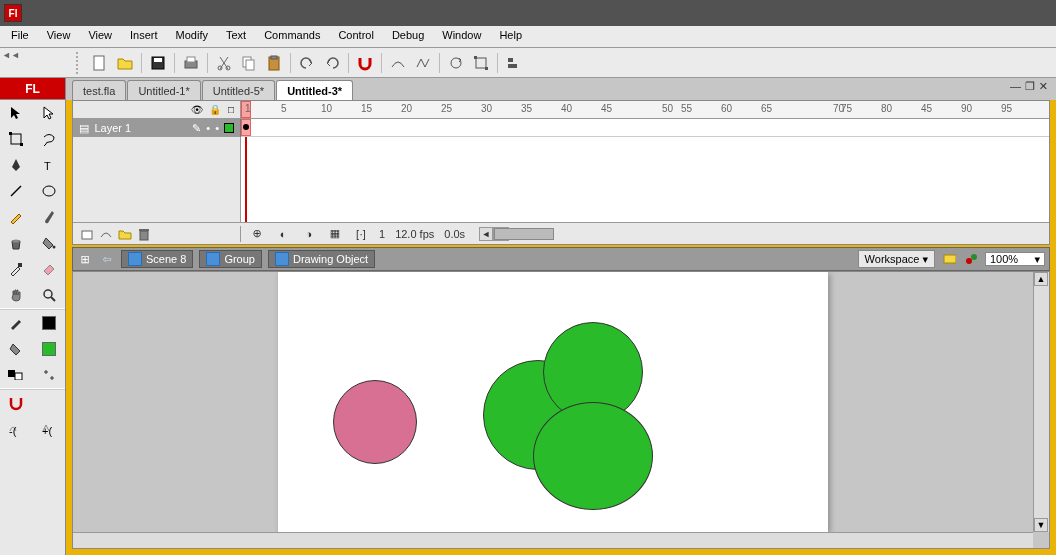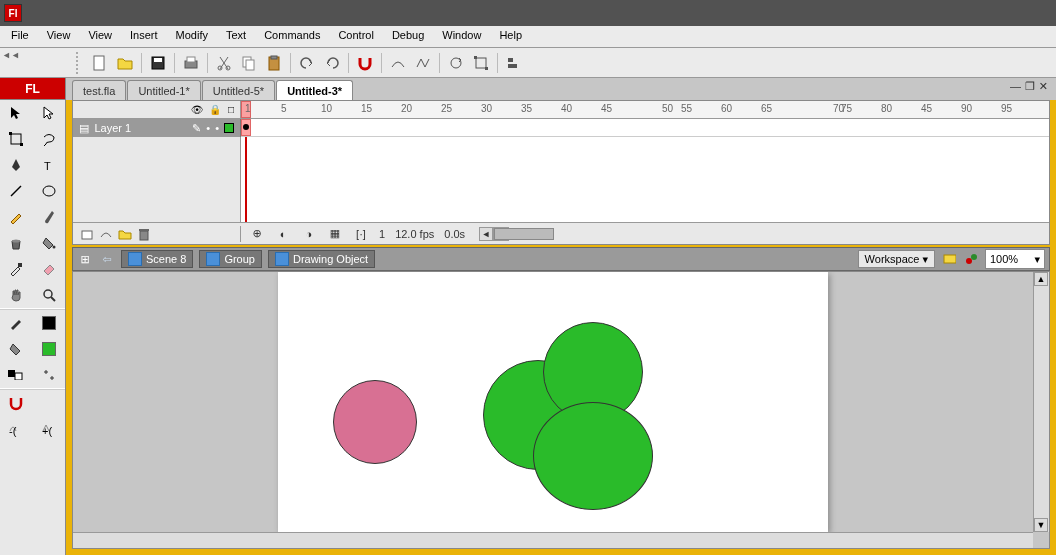--- a/index.html
+++ b/index.html
@@ -64,21 +64,21 @@
 .scroll-thumb{position:absolute; left:0; width:60px; height:100%; background:#bbb; border:1px solid #888;}
 .scroll-btn{width:14px; height:14px; background:#ddd; border:1px solid #999; display:flex;align-items:center;justify-content:center;font-size:9px;}
 
 
 .edit-bar { height: 24px; background: #9a9a9a; margin: 2px 6px 0 6px; border:1px solid #666; display:flex; align-items:center; padding:0 4px; gap:6px;}
 .edit-btn { height:18px; padding:0 6px; display:flex; align-items:center; gap:4px; color:#fff; font-size:11px; border:1px solid transparent;}
 .edit-btn.crumb { background:#777; border:1px solid #555;}
 .edit-icon { width:14px; height:14px; background:#4a90d9; border:1px solid #2a6db0;}
 .edit-spacer { flex:1;}
 .workspace-sel { color:#000; background:#e8e8e8; height:18px; padding:0 6px; display:flex; align-items:center; border:1px solid #888;}
-.zoom-box { width:60px; height:20px; background:#fff; border:1px solid #888; padding:0 4px; display:flex; align-items:center; justify-content:space-between;}
+.zoom-box { width:60px; height:14px; background:#fff; border:1px solid #888; padding:0 4px; display:flex; justify-content:space-between;}
 
 
 .stage-wrap { flex:1; margin: 0 6px 6px 6px; border:1px solid #888; background:#c6c6c6; position:relative; overflow:hidden;}
 .stage-scroll-v { position:absolute; right:0; top:0; bottom:16px; width:16px; background:#ddd; border-left:1px solid #999;}
 .stage-scroll-v .scroll-btn{position:absolute; left:0; width:14px;}
 .stage-scroll-h2 { position:absolute; left:0; right:16px; bottom:0; height:16px; background:#ddd; border-top:1px solid #999;}
 .stage-canvas { position:absolute; left:0; top:0; right:16px; bottom:16px; background:#c6c6c6; display:flex; justify-content:center;}
 .stage-paper { width:550px; height:100%; background:#fff; box-shadow:2px 2px 6px rgba(0,0,0,0.3); position:relative;}
 .circle { position:absolute; border-radius:50%; border:1px solid #333;}
 .pink { background:#d87093;}

